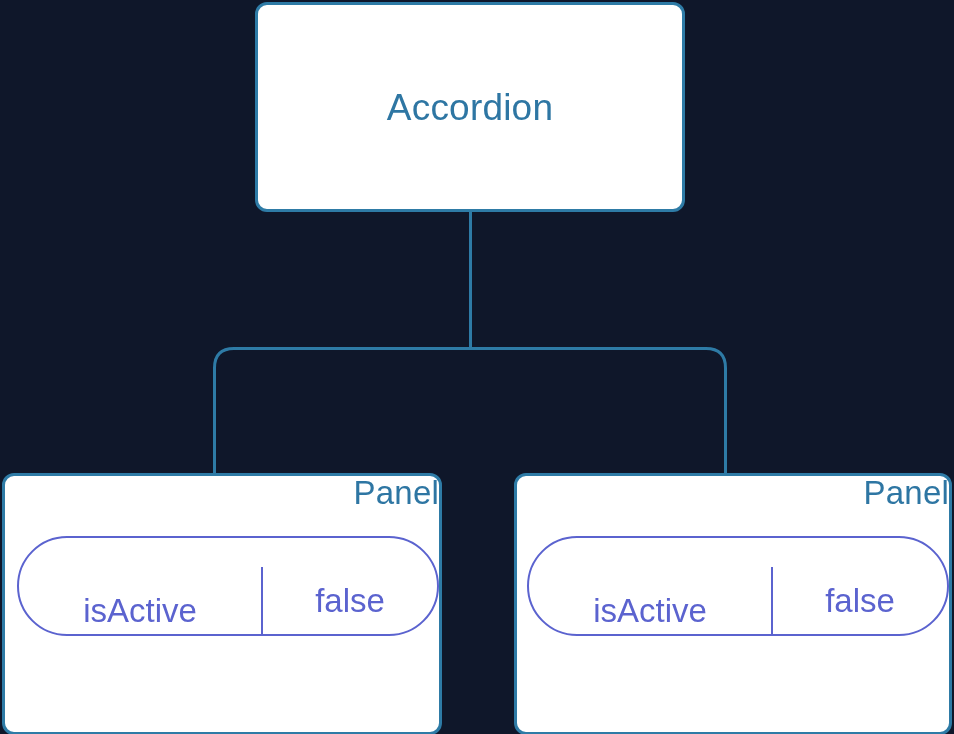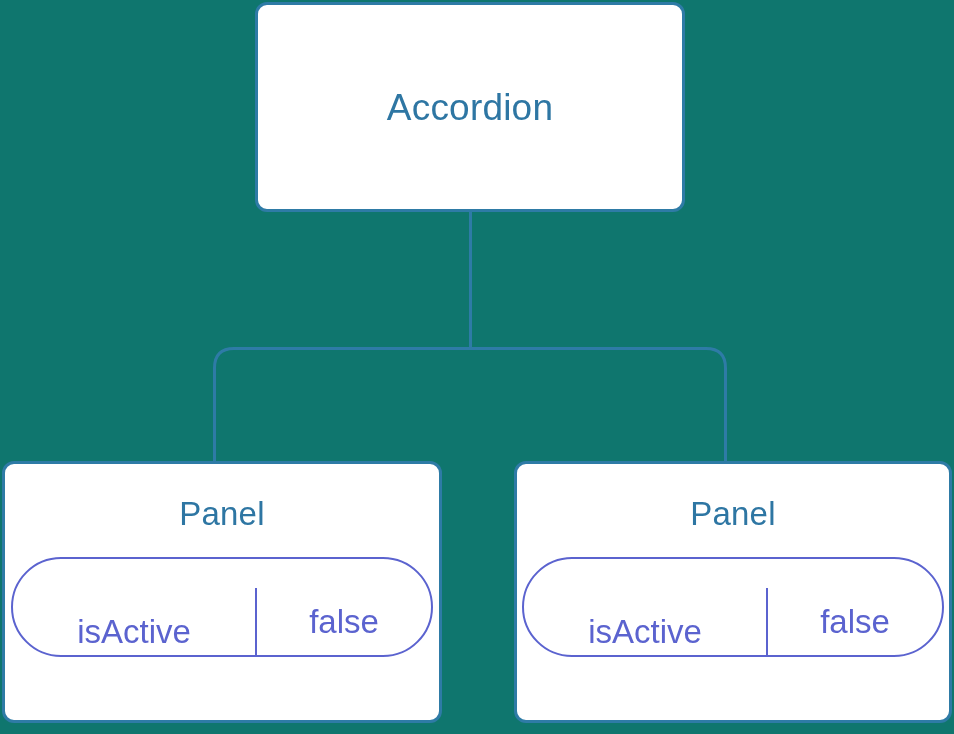--- a/index.html
+++ b/index.html
@@ -10,21 +10,21 @@
     width: 954px;
     height: 734px;
     overflow: hidden;
     font-family: "Liberation Sans", sans-serif;
   }
 
   #canvas {
     position: relative;
     width: 954px;
     height: 734px;
-    background: #0f766e;
+    background: #0f172a;
     overflow: hidden;
   }
 
   
   #edges {
     position: absolute;
     left: 0;
     top: 0;
     width: 954px;
     height: 734px;
@@ -45,23 +45,23 @@
 
   .node-root {
     left: 255px;
     top: 2px;
     width: 430px;
     height: 210px;
     justify-content: center;
   }
 
   .node-child {
-    top: 461px;
+    top: 473px;
     height: 262px;
-    padding-top: 33px;
+    align-items: flex-end;
   }
 
   .node-child-left {
     left: 2px;
     width: 440px;
   }
 
   .node-child-right {
     left: 514px;
     width: 438px;

